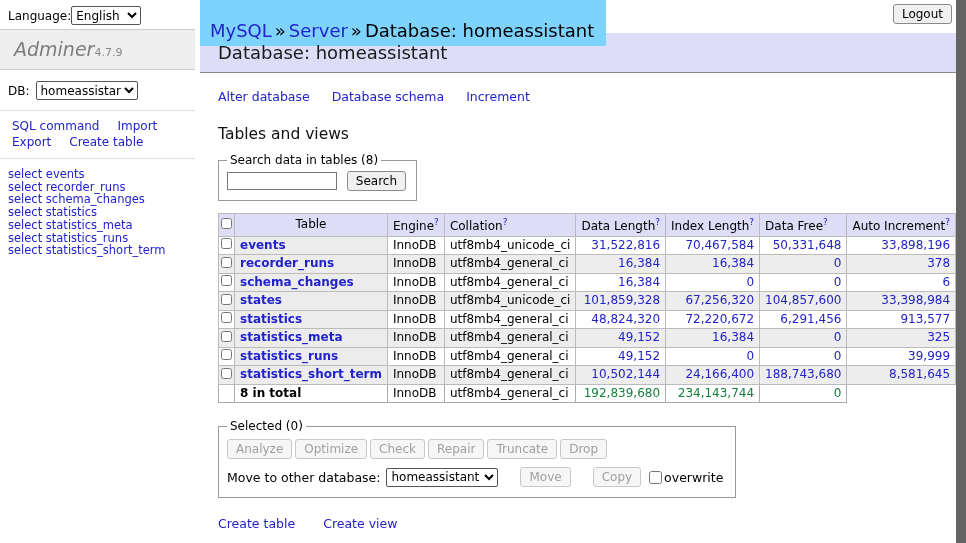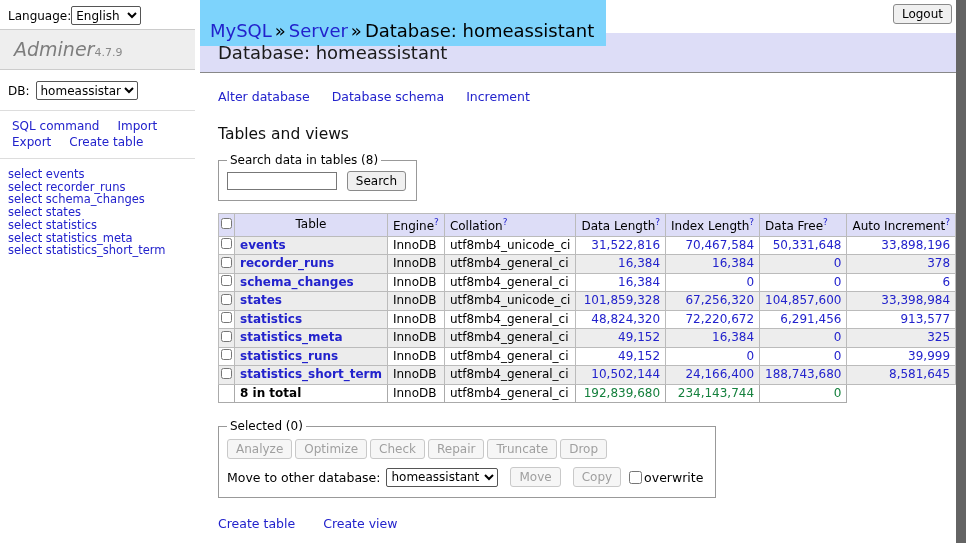--- a/index.html
+++ b/index.html
@@ -59,21 +59,21 @@
   .grid input[type=checkbox] { width:11px; height:11px; }
   .grid tfoot td, .grid tfoot th { background:#fff; border-color:#aaa; }
   .grid tfoot th { text-align:left; font-weight:700; }
   .grid tfoot td.num { color:#15803d; }
 
   .selected-fs { margin-top:16px; padding:4px 12px 10px 8px; }
   .sel-btns { margin-top:2px; }
   .sel-btns button { margin-right:3px; }
   .move-row { margin-top:8px; display:flex; align-items:center; font-size:12.5px; }
   .move-row select { width:112px; margin-left:6px; }
-  .move-row button { margin-left:12px; }
+  .move-row button { margin-left:22px; }
   .ovw { margin-left:8px; display:inline-flex; align-items:center; gap:2px; }
   .create-links { margin-top:18px; font-size:12.5px; }
   .create-links a { margin-right:28px; }
 
   .scrollbar { position:fixed; top:0; right:0; width:10px; height:543px; background:#646464; }
 </style>
 </head>
 <body>
 
 <div class="page">
@@ -93,23 +93,23 @@
       </select>
     </div>
     <div class="side-links" id="side-action-links">
         <div><a href="#">SQL command</a><a href="#">Import</a></div>
         <div><a href="#">Export</a><a href="#">Create table</a></div>
       </div>
     <div class="side-tables" id="side-table-links">
         <a href="#">select events</a>
         <a href="#">select recorder_runs</a>
         <a href="#">select schema_changes</a>
-        <a href="#">select states</a>
         <a href="#">select statistics</a>
         <a href="#">select statistics_meta</a>
+        <a href="#">select statistics_runs</a>
         <a href="#">select statistics_short_term</a>
       </div>
   </div>
 
   <div class="main">
     <div class="bc-row">
       <span class="breadcrumb" id="breadcrumb"><a href="#">MySQL</a><span class="sep">»</span><a href="#">Server</a><span class="sep">»</span><span>Database: homeassistant</span></span>
     </div>
     <button class="logout-btn">Logout</button>
 

